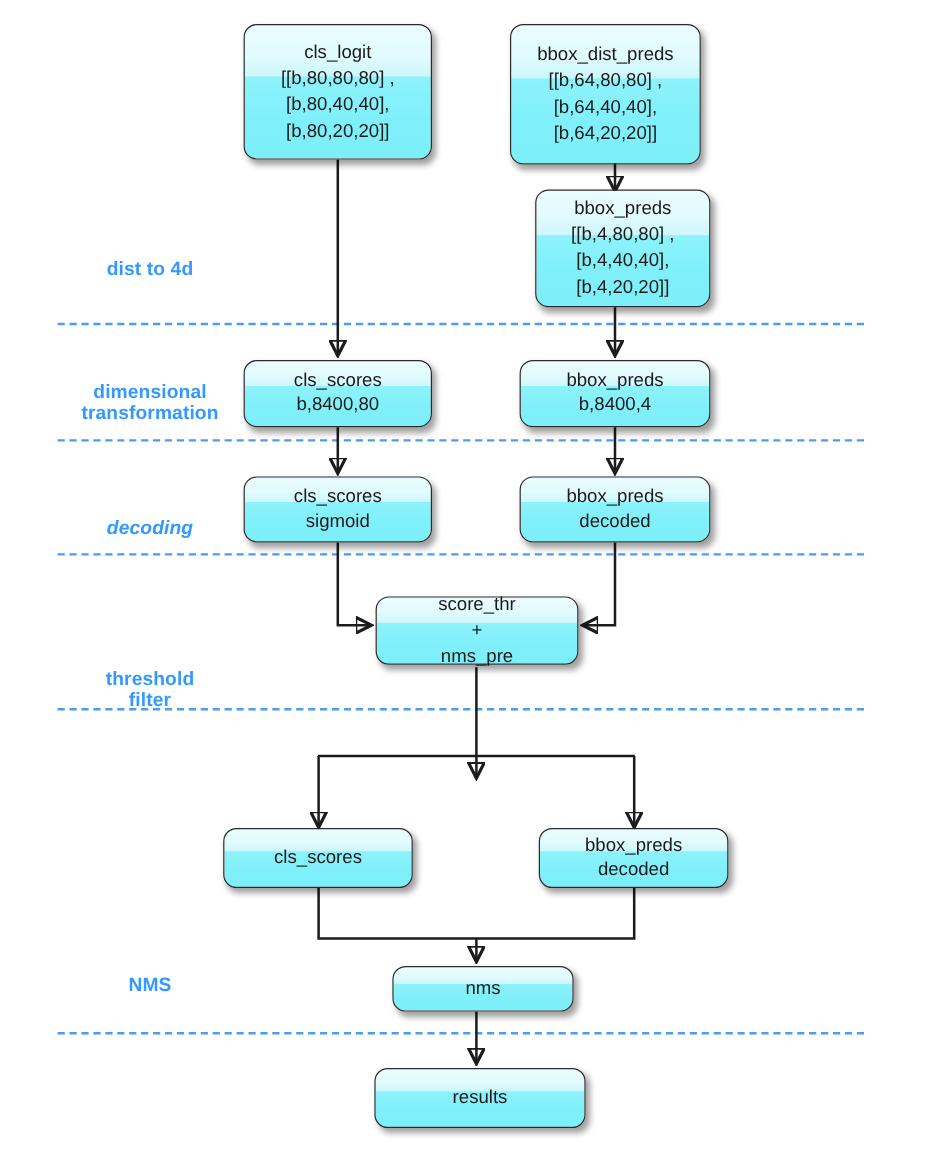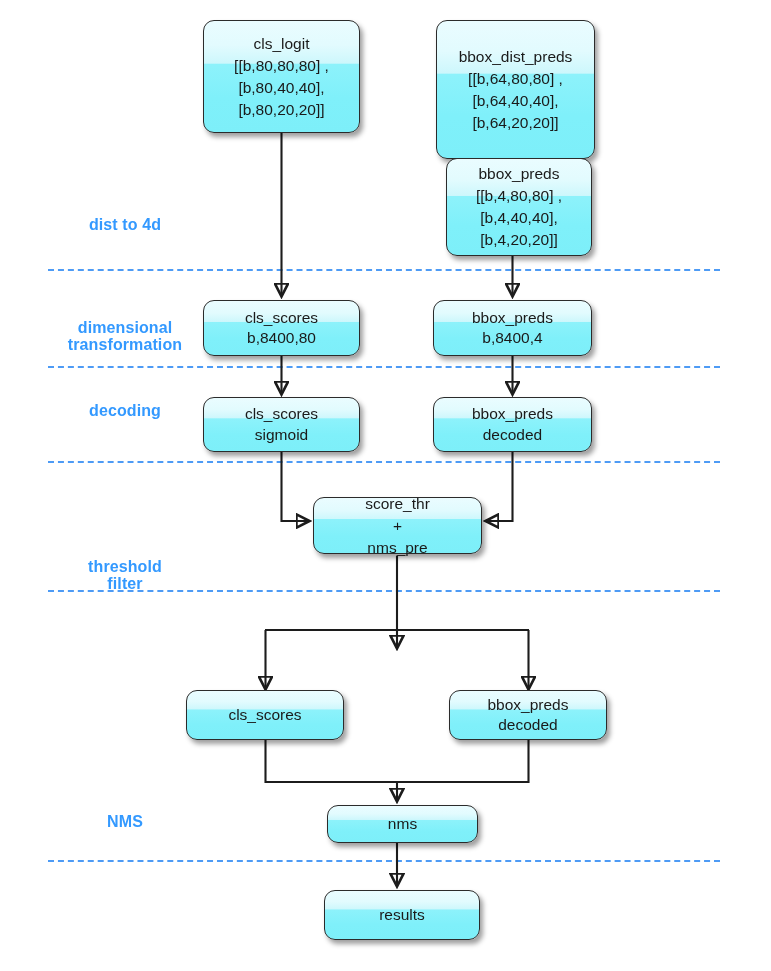--- a/index.html
+++ b/index.html
@@ -87,21 +87,21 @@
 
   <div class="separator" style="top:269px;"></div>
   <div class="separator" style="top:366px;"></div>
   <div class="separator" style="top:461px;"></div>
   <div class="separator" style="top:590px;"></div>
   <div class="separator" style="top:860px;"></div>
 
   <div class="stage-label" style="left:60px; top:216px; width:130px;">dist to 4d</div>
   <div class="stage-label" style="left:50px; top:319px; width:150px;">dimensional
 transformation</div>
-  <div class="stage-label" style="left:60px; top:402px; width:130px;">decoding</div>
+  <div class="stage-label" style="left:60px; top:432px; width:130px;font-style:italic;">decoding</div>
   <div class="stage-label" style="left:60px; top:510px; width:130px;margin-top:48px;">threshold
 filter</div>
   <div class="stage-label" style="left:60px; top:813px; width:130px;">NMS</div>
 
   <svg id="wires" viewBox="0 0 771 971">
     <defs>
       <marker id="arrow" viewBox="0 0 12 12" refX="9.2" refY="6" markerWidth="7.2" markerHeight="7.2" orient="auto-start-reverse">
         <path d="M 0 0.7 L 10.4 6 L 0 11.3 z" fill="#1c1c1c" stroke="none"></path>
       </marker>
     </defs>
@@ -130,21 +130,21 @@
     <line x1="397" y1="782" x2="397" y2="800" marker-end="url(#arrow)"></line>
 
     <line x1="397" y1="843" x2="397" y2="885" marker-end="url(#arrow)"></line>
   </svg>
 
   <div class="node tall" style="left:203px; top:20px; width:157px; height:113px;">cls_logit
 [[b,80,80,80] ,
 [b,80,40,40],
 [b,80,20,20]]</div>
 
-  <div class="node tall" style="left:436px; top:20px; width:159px; height:139px;">bbox_dist_preds
+  <div class="node tall" style="left:425px; top:20px; width:159px; height:117px;">bbox_dist_preds
 [[b,64,80,80] ,
 [b,64,40,40],
 [b,64,20,20]]</div>
 
   <div class="node tall" style="left:446px; top:158px; width:146px; height:98px;">bbox_preds
 [[b,4,80,80] ,
 [b,4,40,40],
 [b,4,20,20]]</div>
 
   <div class="node" style="left:203px; top:300px; width:157px; height:56px;">cls_scores
@@ -163,15 +163,15 @@
 +
 nms_pre</div>
 
   <div class="node" style="left:186px; top:690px; width:158px; height:50px;">cls_scores</div>
 
   <div class="node" style="left:449px; top:690px; width:158px; height:50px;">bbox_preds
 decoded</div>
 
   <div class="node" style="left:327px; top:805px; width:151px; height:38px;">nms</div>
 
-  <div class="node" style="left:324px; top:890px; width:156px; height:50px;">results</div>
+  <div class="node" style="left:312px; top:890px; width:176px; height:50px;">results</div>
 
 </div>
 
 </body></html>

